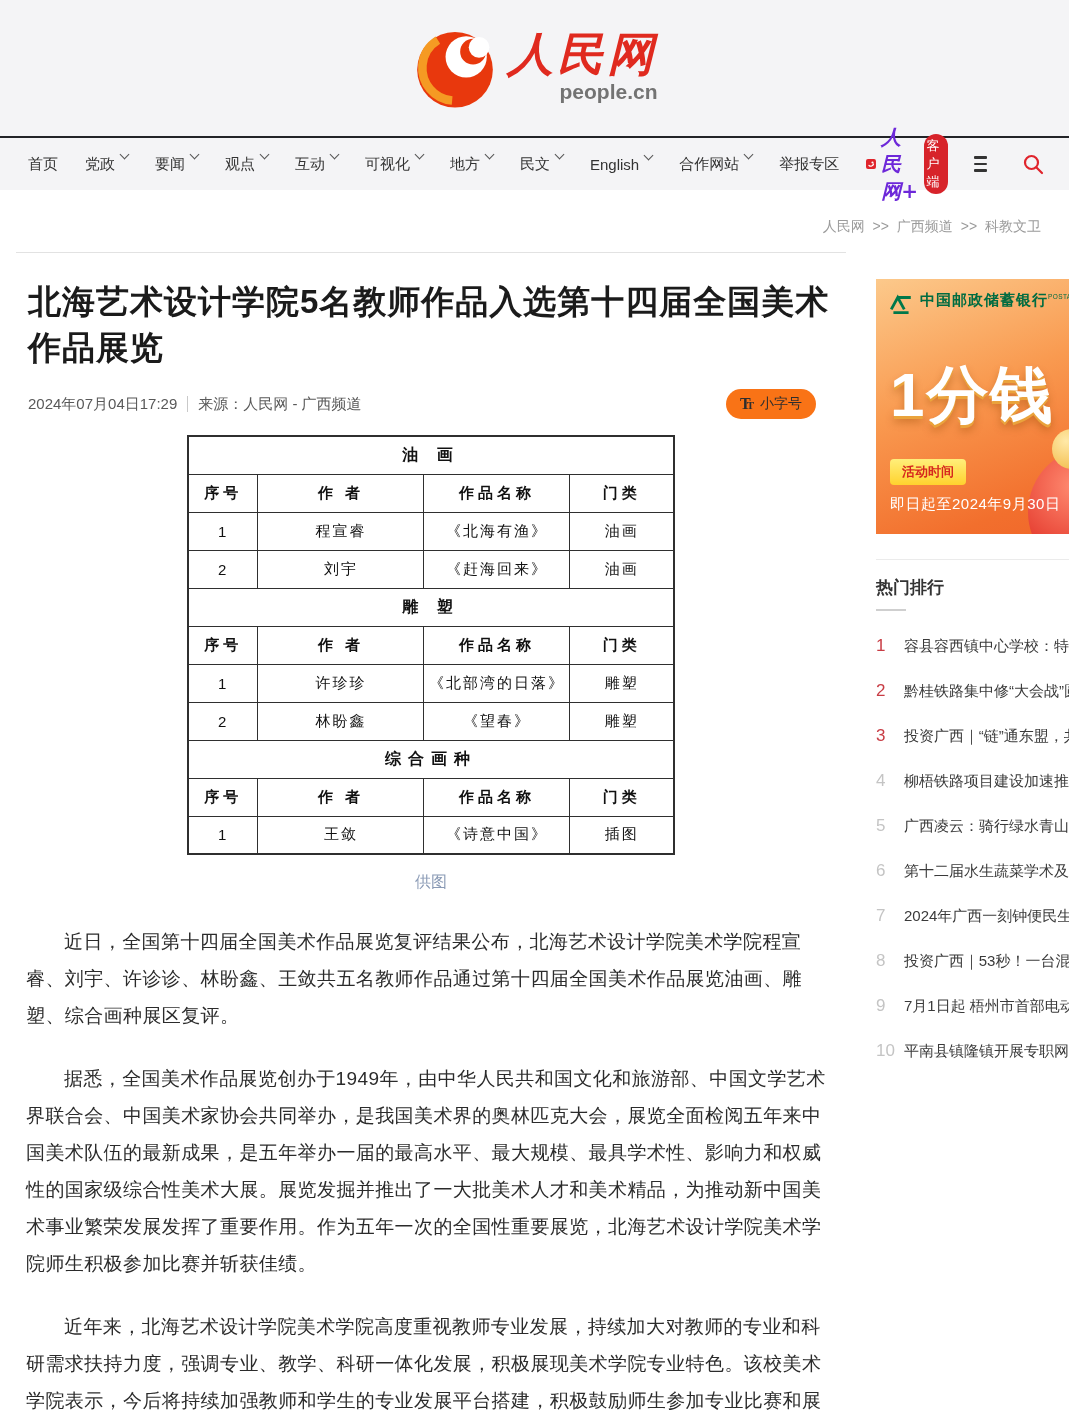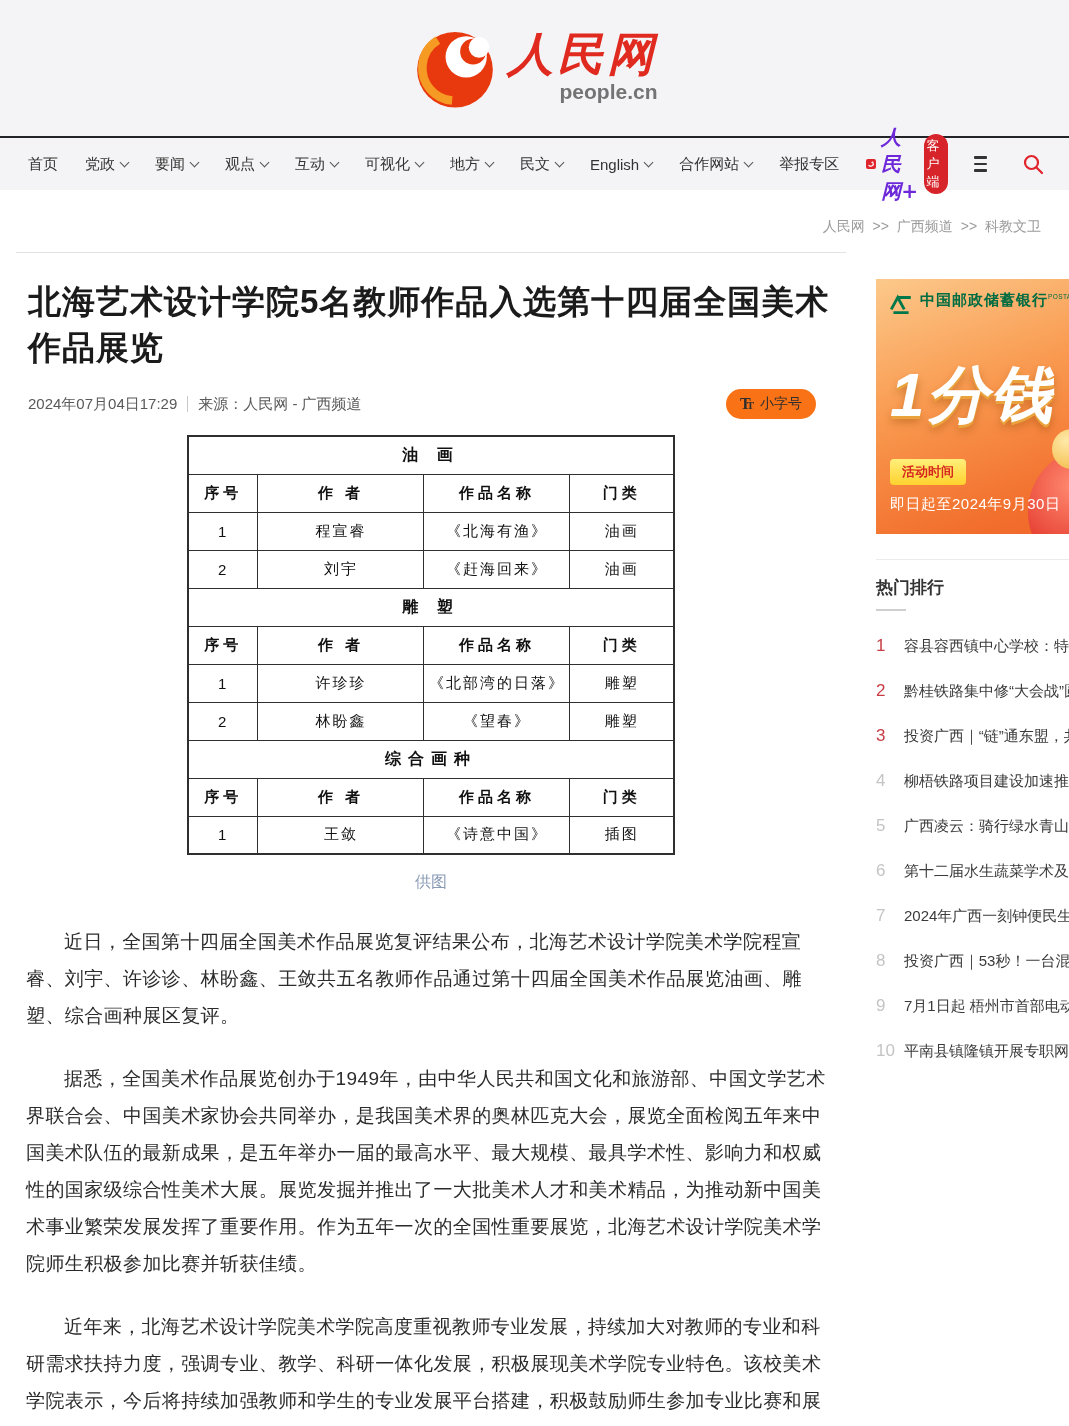--- a/index.html
+++ b/index.html
@@ -11,21 +11,21 @@
   
   .top-band { height:138px; background:#f4f4f6; border-bottom:2px solid #222428;
     display:flex; align-items:center; justify-content:center; }
   .logo { display:flex; align-items:center; gap:10px; cursor:pointer; }
   .logo-mark { width:86px; height:86px; }
   .logo-txt { display:flex; flex-direction:column; align-items:flex-end; }
   .logo-cn { font-size:46px; font-weight:700; color:#e02a1f; font-style:italic; letter-spacing:4px; line-height:1; font-family:"DejaVu Serif",serif; }
   .logo-en { font-size:21px; font-weight:700; color:#737373; line-height:1.2; margin-top:2px; }
   
   .nav-band { height:52px; background:#f4f4f6; display:flex; align-items:center; padding:0 24px 0 28px; }
-  .nav-item { display:flex; align-items:center; font-size:15px; color:#333; margin-right:27px; cursor:pointer; white-space:nowrap; }
+  .nav-item { display:flex; font-size:15px; color:#333; margin-right:27px; cursor:pointer; white-space:nowrap; }
   .chev { display:inline-block; width:7px; height:7px; border-right:1.5px solid #555; border-bottom:1.5px solid #555;
     transform:rotate(45deg); margin-left:6px; margin-top:-4px; }
   .nav-spacer { flex:1; }
   .app-badge { display:flex; align-items:center; gap:5px; cursor:pointer; margin-right:26px; }
   .app-badge-brand { color:#6d28d9; font-weight:700; font-style:italic; font-size:20px; font-family:"DejaVu Serif",serif; }
   .app-badge-pill { background:#d7232a; color:#fff; font-size:13px; border-radius:15px; padding:3px 2px; }
   .hamburger { width:24px; display:flex; flex-direction:column; gap:4px; cursor:pointer; margin-right:34px; }
   .hamburger span { display:block; height:2.5px; background:#333; border-radius:1px; }
   .search-btn { cursor:pointer; display:flex; align-items:center; }
   
@@ -59,21 +59,21 @@
   
   .sidebar { width:330px; margin-left:30px; flex-shrink:0; }
   .ad-card { position:relative; height:255px; margin-top:43px; overflow:hidden; cursor:pointer;
     background:linear-gradient(160deg,#fcc98b 0%,#f99a50 38%,#f26f2d 75%,#ef5f28 100%); }
   .ad-top { display:flex; align-items:flex-start; padding:12px 0 0 12px; gap:6px; }
   .ad-bank { display:flex; flex-direction:row; }
   .ad-bank-cn { font-size:15px; font-weight:700; color:#006c41; letter-spacing:1px; }
   .ad-bank-en { font-size:6.5px; color:#006c41; letter-spacing:0.4px; margin-top:2px; }
   .ad-vline { width:1px; height:28px; background:#0b7a4d; margin:2px 6px 0; }
   .ad-headline { position:absolute; left:14px; top:74px; font-size:62px; font-weight:900; color:#fff; letter-spacing:2px;
-    text-shadow:0 3px 0 #eaa33c, 0 6px 8px rgba(150,70,0,.45); font-style:italic; }
+    text-shadow:0 3px 0 #eaa33c, 0 6px 8px rgba(150,70,0,.45); }
   .ad-tag { position:absolute; left:14px; top:180px; background:linear-gradient(#ffef7a,#ffd22e);
     color:#d6281e; font-weight:700; font-size:13px; padding:4px 12px; border-radius:4px; }
   .ad-period { position:absolute; left:14px; top:216px; color:#fff; font-size:15px; letter-spacing:0.5px; }
   .ad-blob { position:absolute; left:152px; top:168px; width:130px; height:130px; border-radius:50%;
     background:radial-gradient(circle at 35% 30%,#ff8a70,#e3362a 60%,#b81d17); }
   .ad-blob2 { position:absolute; left:176px; top:150px; width:40px; height:40px; border-radius:50%;
     background:radial-gradient(circle at 35% 30%,#ffe9a8,#f0b43a); }
   
   .rank-card { margin-top:25px; border-top:1px solid #ebebeb; padding-top:16px; }
   .rank-title { font-size:17px; font-weight:700; color:#333; }

